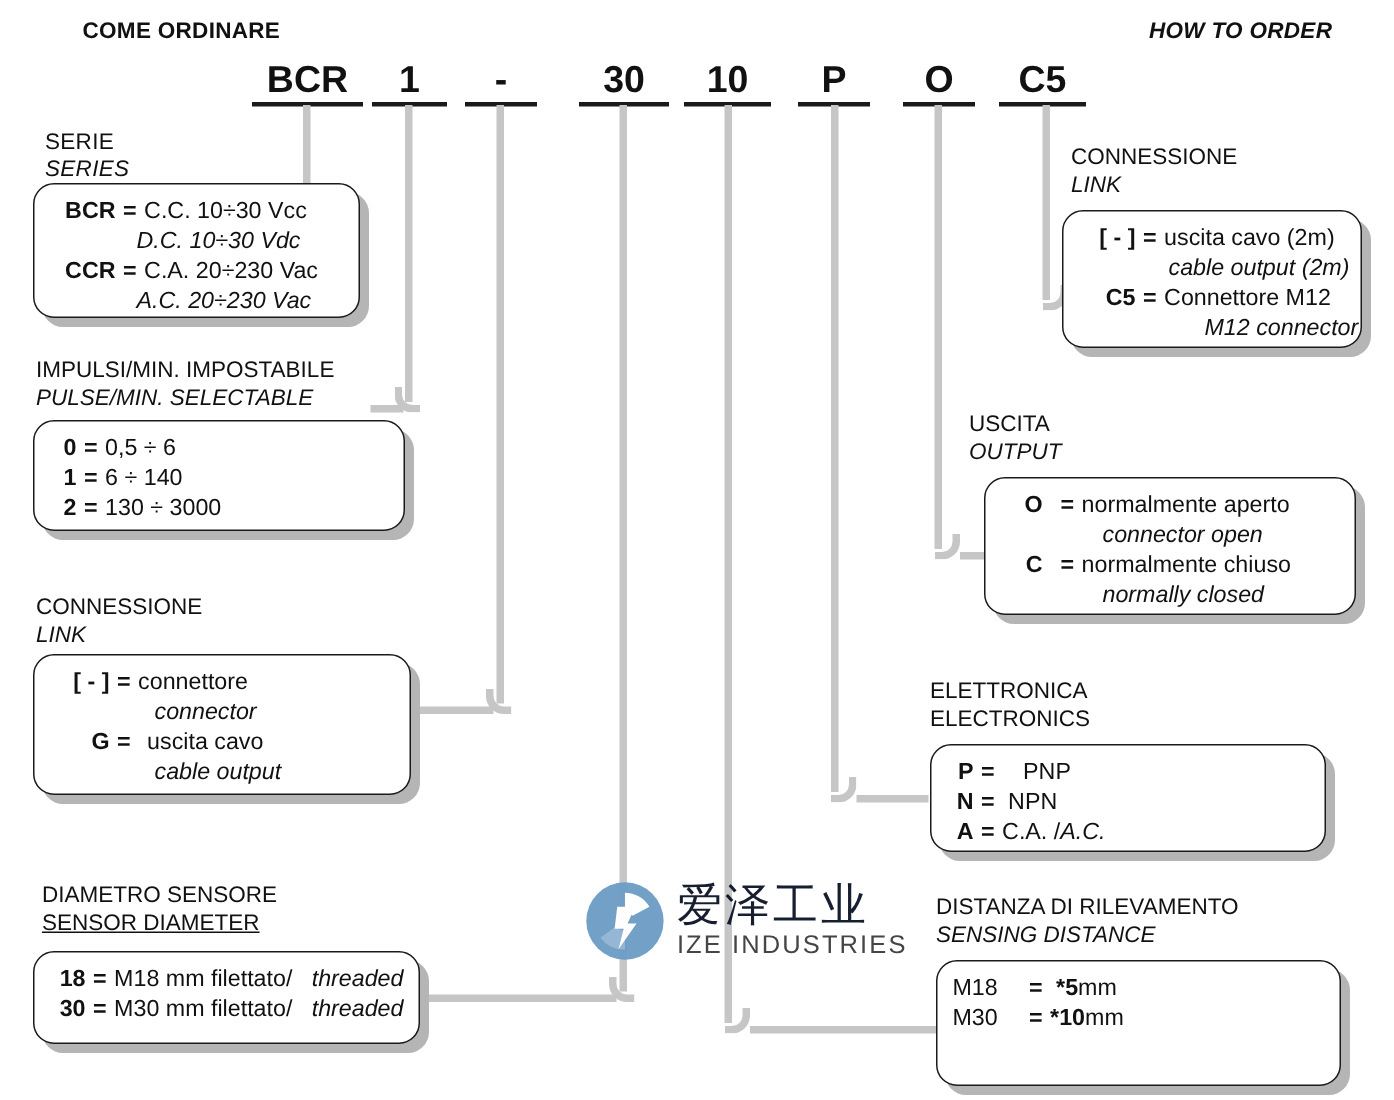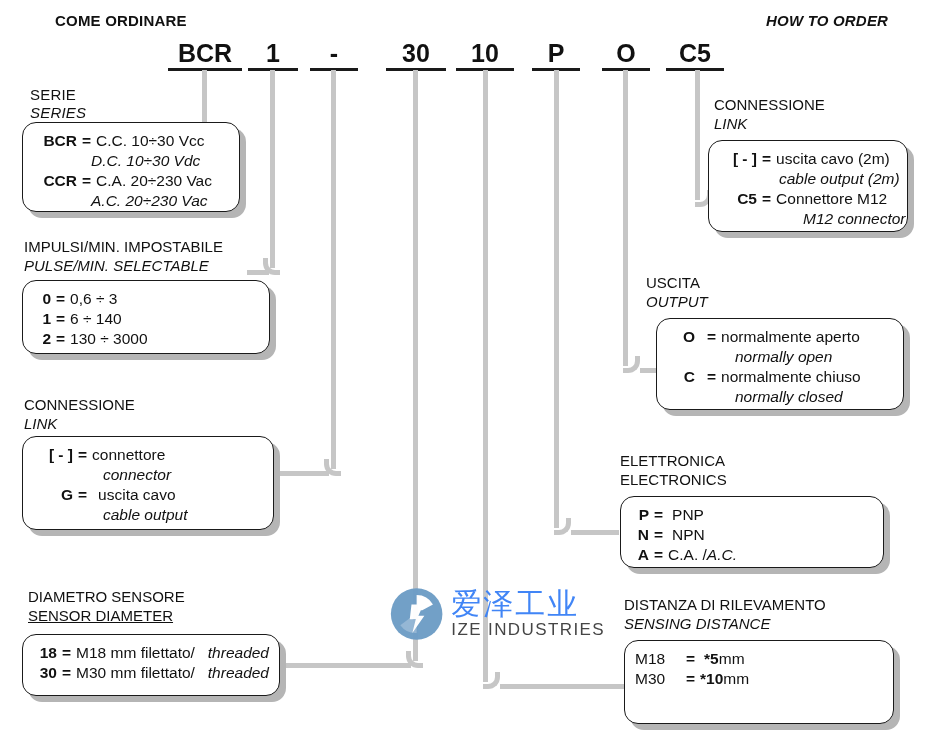--- a/index.html
+++ b/index.html
@@ -105,21 +105,21 @@
     width: 215px;
     height: 62px;
     z-index: 1;
     display: flex;
     align-items: center;
     opacity: 0.97;
   }
   #wm-text { margin-left: 8px; }
   .wm-cn {
     font-size: 30px;
-    color: #3b82f6;
+    color: #0f172a;
     letter-spacing: 2px;
     line-height: 32px;
     white-space: nowrap;
   }
   .wm-en {
     font-size: 17px;
     color: #404040;
     letter-spacing: 1.4px;
     line-height: 20px;
     white-space: nowrap;
@@ -209,21 +209,21 @@
     </div>
   </div>
 
   <div class="blabel" style="left:24px; top:257px; font-size:15px; font-style:italic;">PULSE/MIN. SELECTABLE</div>
   <div class="blabel" style="left:24px; top:238px; font-size:15px;">IMPULSI/MIN. IMPOSTABILE</div>
   <div class="box-shadow" style="left:28px; top:286px; width:248px; height:74px;"></div>
   <div class="box" style="left:22px; top:280px; width:248px; height:74px;">
     <div class="row">
       <span class="k" style="width:18px;">0</span>
       <span class="eq">=</span>
-      <span class="v">0,6 ÷ 3</span>
+      <span class="v">0,5 ÷ 6</span>
     </div>
     <div class="row">
       <span class="k" style="width:18px;">1</span>
       <span class="eq">=</span>
       <span class="v">6 ÷ 140</span>
     </div>
     <div class="row">
       <span class="k" style="width:18px;">2</span>
       <span class="eq">=</span>
       <span class="v">130 ÷ 3000</span>
@@ -300,41 +300,41 @@
   <div class="blabel" style="left:646px; top:293px; font-size:15px; font-style:italic;">OUTPUT</div>
   <div class="box-shadow" style="left:662px; top:324px; width:248px; height:92px;"></div>
   <div class="box" style="left:656px; top:318px; width:248px; height:92px;">
     <div class="row">
       <span class="k" style="width:28px;">O</span>
       <span class="eq" style="padding-left:12px;">=</span>
       <span class="v">normalmente aperto</span>
     </div>
     <div class="row">
       <span style="width:68px; flex:0 0 auto;"></span>
-      <span class="sub">normally open</span>
+      <span class="sub">connector open</span>
     </div>
     <div class="row">
       <span class="k" style="width:28px;">C</span>
       <span class="eq" style="padding-left:12px;">=</span>
       <span class="v">normalmente chiuso</span>
     </div>
     <div class="row">
       <span style="width:68px; flex:0 0 auto;"></span>
       <span class="sub">normally closed</span>
     </div>
   </div>
 
   <div class="blabel" style="left:620px; top:452px; font-size:15px;">ELETTRONICA</div>
   <div class="blabel" style="left:620px; top:471px; font-size:15px; ">ELECTRONICS</div>
   <div class="box-shadow" style="left:626px; top:502px; width:264px; height:72px;"></div>
   <div class="box" style="left:620px; top:496px; width:264px; height:72px;">
     <div class="row">
       <span class="k" style="width:18px;">P</span>
       <span class="eq">=</span>
-      <span class="v" style="padding-left:4px;">PNP</span>
+      <span class="v" style="padding-left:4px;margin-left:10px;">PNP</span>
     </div>
     <div class="row">
       <span class="k" style="width:18px;">N</span>
       <span class="eq">=</span>
       <span class="v" style="padding-left:4px;">NPN</span>
     </div>
     <div class="row">
       <span class="k" style="width:18px;">A</span>
       <span class="eq">=</span>
       <span>C.A. / </span>

